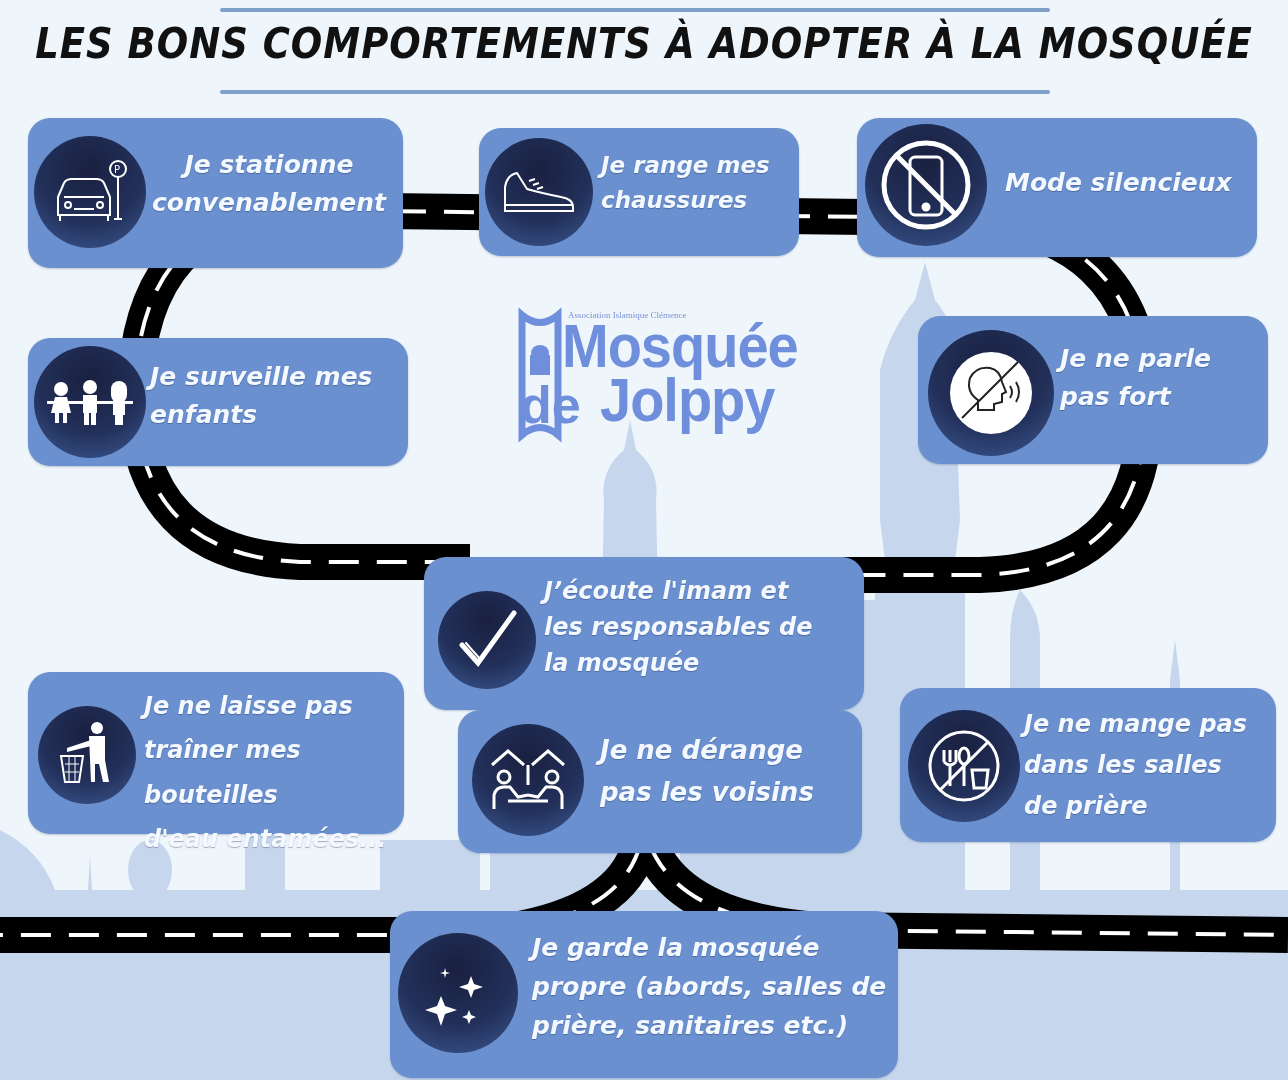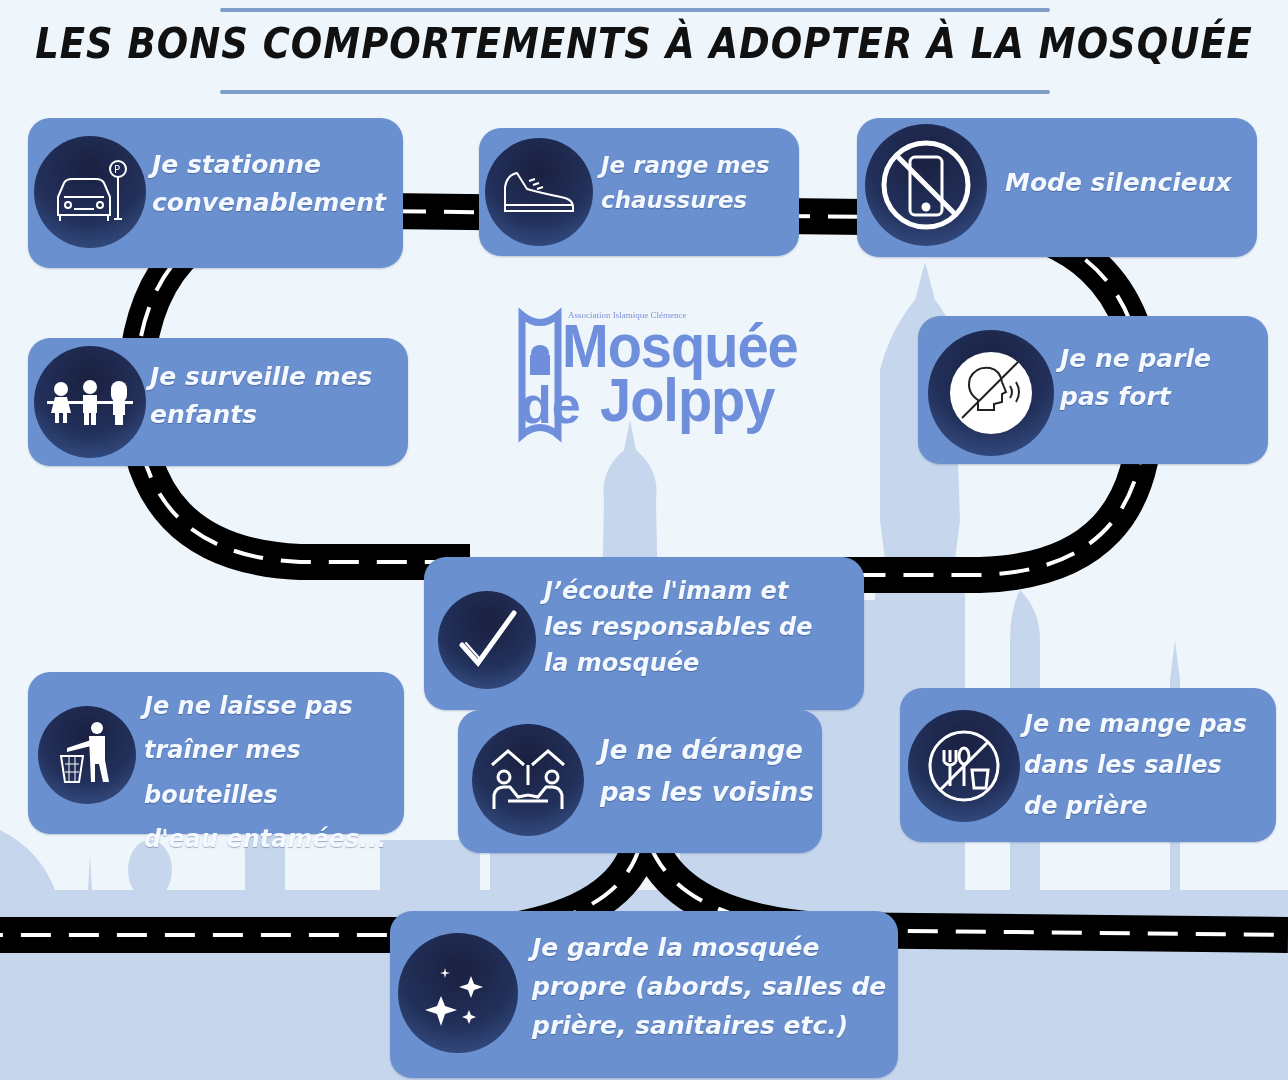--- a/index.html
+++ b/index.html
@@ -134,21 +134,21 @@
         <path d="M14 40 L54 40"></path>
           <circle cx="18" cy="48" r="3"></circle>
           <circle cx="50" cy="48" r="3"></circle>
         <path d="M24 52 L44 52"></path>
           <path d="M10 58 L10 64 M58 58 L58 64"></path>
         <circle cx="68" cy="12" r="8"></circle>
           <text x="64" y="16" font-size="10" fill="#fff" stroke="none">P</text>
         <path d="M68 20 L68 62 M64 62 L72 62"></path>
       </svg>
     </div>
-    <div class="card-text" style="left:124px;top:28px;">Je stationne
+    <div class="card-text" style="left:124px;top:28px;text-align:center;">Je stationne
 convenablement</div>
   </div>
 
   <div class="card" style="left:479px;top:128px;width:320px;height:128px;">
     <div class="icon-circle" style="left:6px;top:10px;width:108px;height:108px;">
       <svg width="76" height="50" viewBox="0 0 76 50" fill="none" stroke="#fff" stroke-width="2">
         <path d="M4 20 Q6 8 16 6 L26 22 Q40 26 60 30 Q72 32 72 40 L72 44 L4 44 Z"></path>
         <path d="M4 38 L72 38"></path>
           <path d="M28 14 L34 12 M32 18 L38 16 M36 22 L42 20"></path>
       </svg>
@@ -223,21 +223,21 @@
         <path d="M34 20 L10 28 L10 32 L34 26 Z"></path>
         <path d="M4 36 L26 36 L22 62 L8 62 Z" fill="none" stroke="#fff" stroke-width="2"></path>
         <path d="M8 44 L22 44 M8 52 L22 52 M12 36 L12 62 M18 36 L18 62" stroke="#fff" stroke-width="1"></path>
       </svg>
     </div>
     <div class="card-text" style="left:116px;top:12px;font-size:24px;line-height:1.85;">Je ne laisse pas
 traîner mes bouteilles
 d'eau entamées...</div>
   </div>
 
-  <div class="card" style="left:458px;top:710px;width:364px;height:143px;">
+  <div class="card" style="left:458px;top:710px;width:404px;height:143px;">
     <div class="icon-circle" style="left:14px;top:14px;width:112px;height:112px;">
       <svg width="80" height="70" viewBox="0 0 80 70" fill="none" stroke="#fff" stroke-width="3">
         <path d="M4 20 L20 6 L36 20"></path>
           <path d="M44 20 L60 6 L76 20"></path>
         <path d="M40 20 L40 40"></path>
         <circle cx="16" cy="32" r="6"></circle>
           <circle cx="64" cy="32" r="6"></circle>
         <path d="M6 64 L6 50 Q8 42 16 42 L22 42 L30 52 L40 50"></path>
         <path d="M74 64 L74 50 Q72 42 64 42 L58 42 L50 52 L40 50"></path>
         <path d="M20 56 L60 56"></path>

